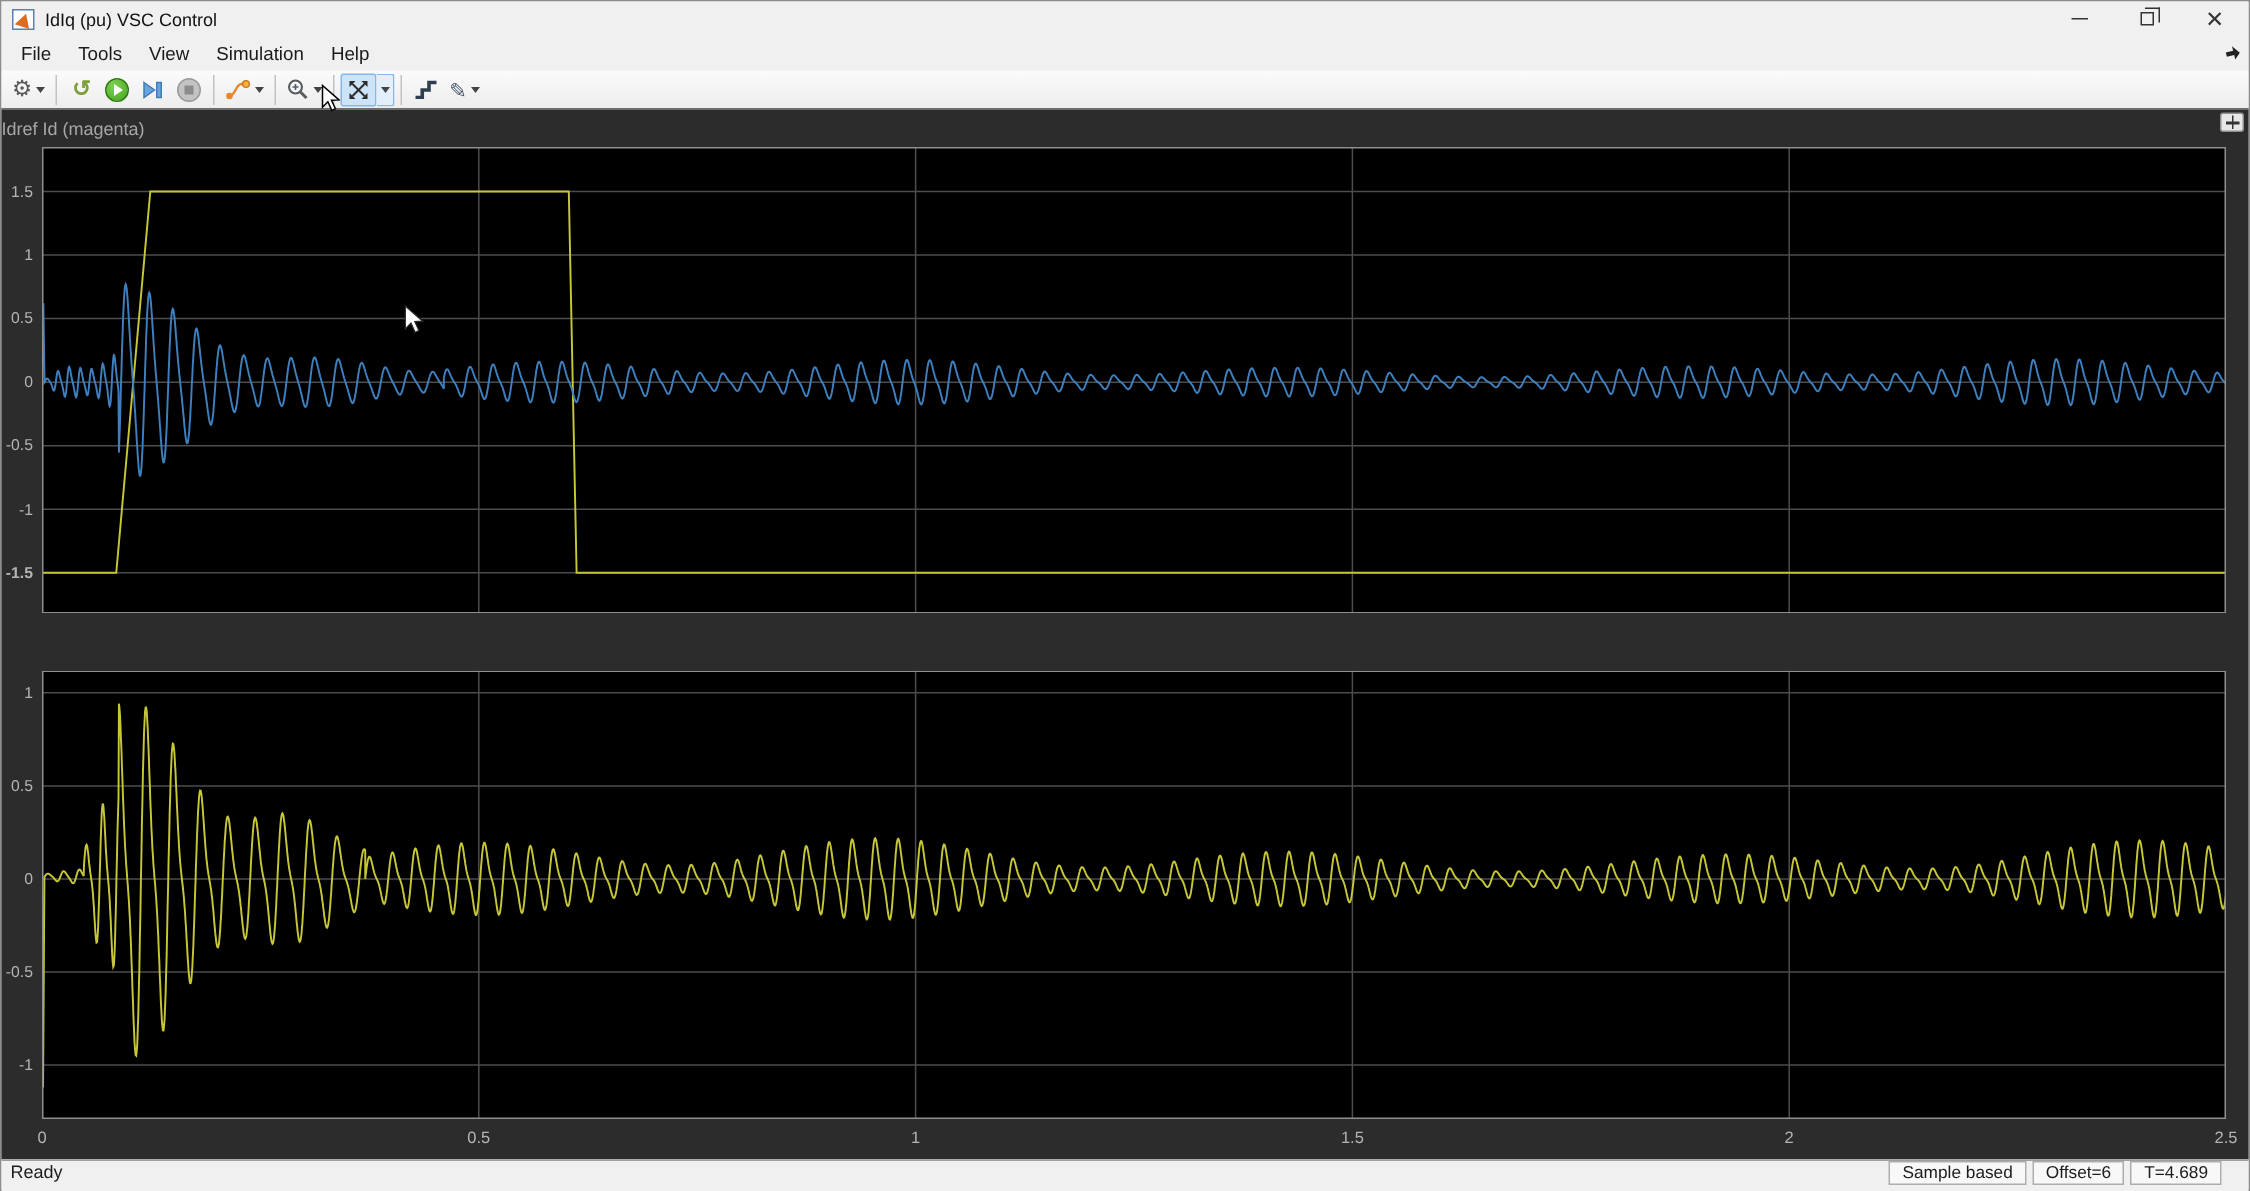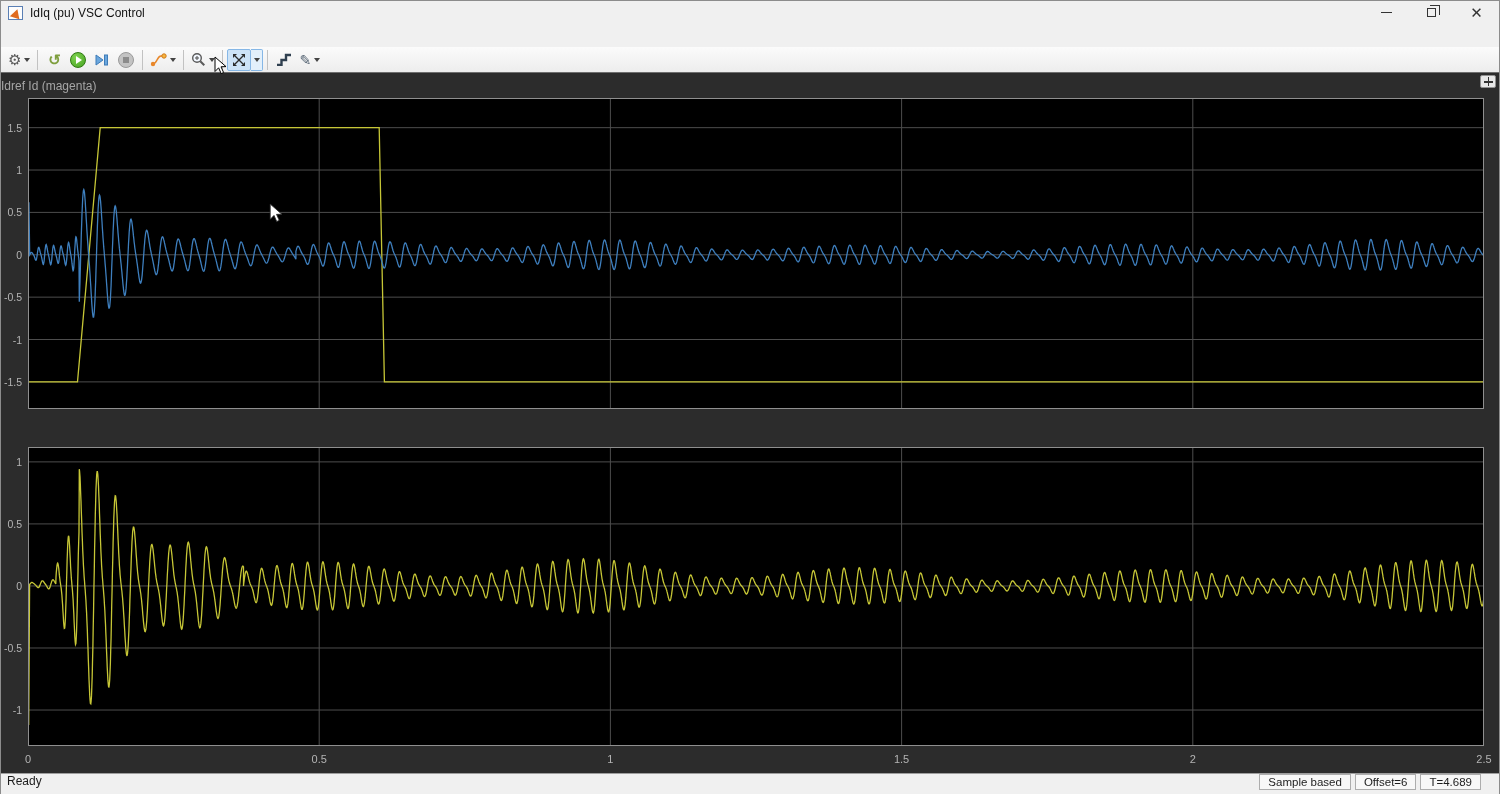--- a/index.html
+++ b/index.html
@@ -74,20 +74,32 @@
       <div class="win-btn">
           <span class="glyph-min"></span>
         </div>
       <div class="win-btn">
           <span class="glyph-restore"></span>
         </div>
       <div class="win-btn" style="font-size:15px;">✕</div>
     </div>
   </div>
 
+  <div class="menubar">
+    <span class="menu-item">File</span>
+    <span class="menu-item">Tools</span>
+    <span class="menu-item">View</span>
+    <span class="menu-item">Simulation</span>
+    <span class="menu-item">Help</span>
+    <span class="menu-overflow">
+      <svg width="12" height="12" viewBox="0 0 12 12">
+          <path d="M2,5 L7,5 L7,2 L11,7.5 L7,11 L7,8 L2,8 Z" fill="#222" transform="rotate(-14 6 6)"></path>
+        </svg>
+    </span>
+  </div>
 
   <div class="toolbar">
     <div class="tb-group">
       <div class="tb-btn">
           <span class="gear">⚙</span>
           <span class="caret"></span>
         </div>
     </div>
     <div class="tb-sep"></div>
     <div class="tb-btn">
@@ -176,21 +188,21 @@
           <rect x="0.5" y="0.5" width="1455" height="310" fill="none" stroke="#8f8f8f"></rect>
         </svg>
       </div>
     <div class="ylabels" id="ylabels0" style="top:25px; height:311px;">
         <span class="ylab" style="top: 23.6594px;">1.5</span>
         <span class="ylab" style="top: 66.03px;">1</span>
         <span class="ylab" style="top: 108.401px;">0.5</span>
         <span class="ylab" style="top: 150.771px;">0</span>
         <span class="ylab" style="top: 193.142px;">-0.5</span>
         <span class="ylab" style="top: 235.512px;">-1</span>
-        <span class="ylab" style="top: 277.883px;">-1.5</span>
+        <span class="ylab" style="top: 277.883px; font-weight: bold;">-1.5</span>
       </div>
 
     <div class="plot-wrap" id="plot1" style="top:374px; height:299px;">
         <svg width="1456" height="299" style="background: rgb(0, 0, 0);">
           <line x1="0" x2="1456" y1="14.887966804979264" y2="14.887966804979264" stroke="#4d4d4d" stroke-width="1"></line>
           <line x1="0" x2="1456" y1="76.92116182572614" y2="76.92116182572614" stroke="#4d4d4d" stroke-width="1"></line>
           <line x1="0" x2="1456" y1="138.95435684647305" y2="138.95435684647305" stroke="#4d4d4d" stroke-width="1"></line>
           <line x1="0" x2="1456" y1="200.98755186721993" y2="200.98755186721993" stroke="#4d4d4d" stroke-width="1"></line>
           <line x1="0" x2="1456" y1="263.0207468879668" y2="263.0207468879668" stroke="#4d4d4d" stroke-width="1"></line>
           <line x1="291.2" x2="291.2" y1="0" y2="299" stroke="#4d4d4d" stroke-width="1"></line>

